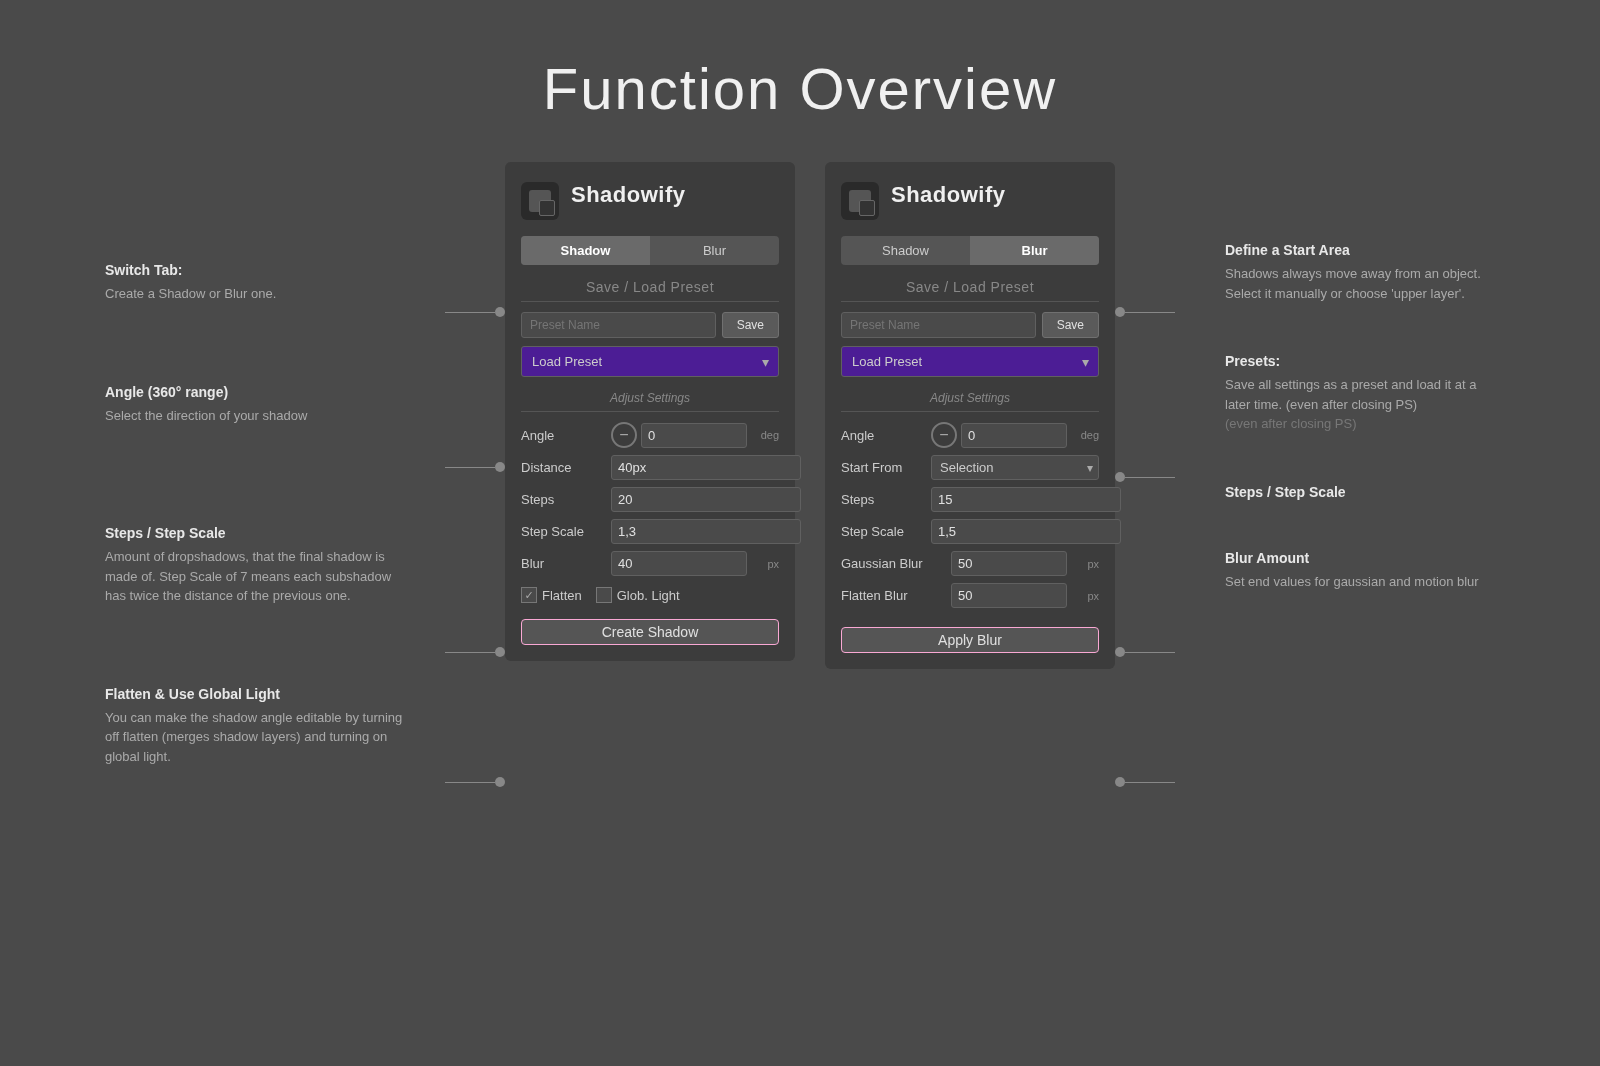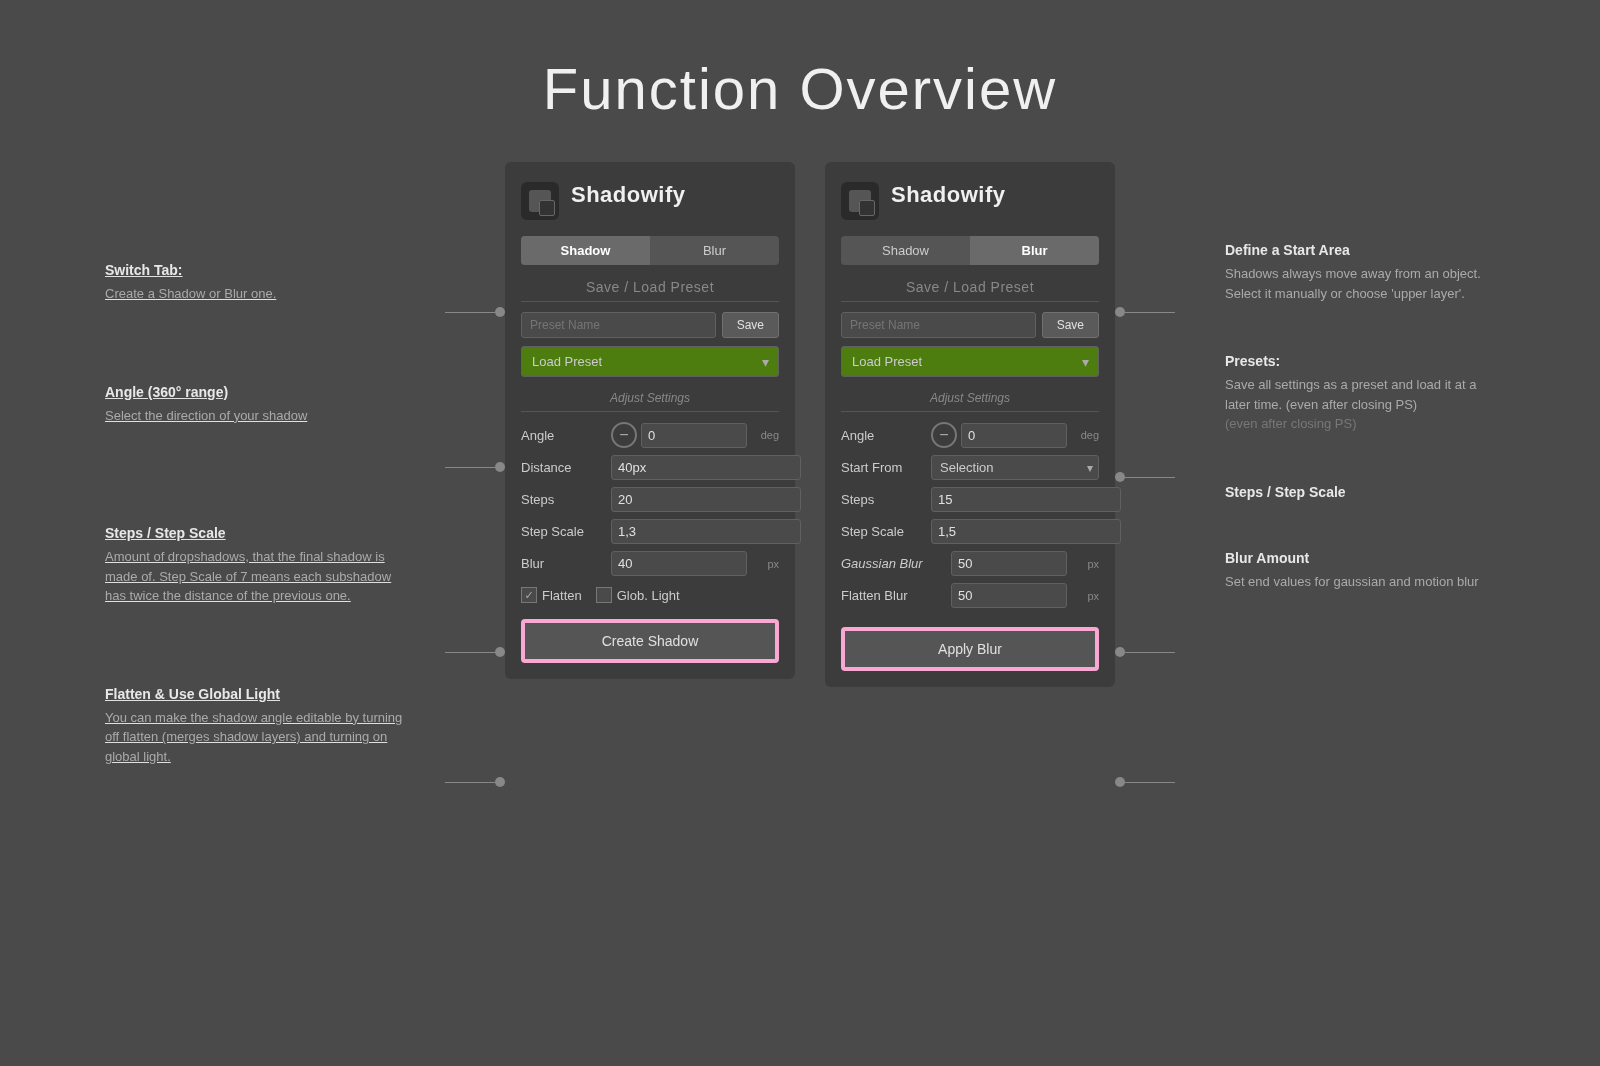--- a/index.html
+++ b/index.html
@@ -30,21 +30,20 @@
       padding: 0 40px;
       position: relative;
     }
 
     
     .left-annotations {
       width: 340px;
       padding-right: 30px;
       padding-top: 80px;
       flex-shrink: 0;
-      text-decoration: underline;
     }
 
     .annotation-block {
       margin-bottom: 48px;
       position: relative;
     }
 
     .annotation-title {
       font-weight: 700;
       font-size: 14px;
@@ -187,21 +186,21 @@
       cursor: pointer;
     }
 
     .load-preset-wrapper {
       position: relative;
       margin-bottom: 14px;
     }
 
     .load-preset-wrapper select {
       width: 100%;
-      background: #4d7c0f;
+      background: #4c1d95;
       border: 1px solid #606060;
       border-radius: 3px;
       color: #ccc;
       padding: 7px 10px;
       font-size: 13px;
       cursor: pointer;
       appearance: none;
       -webkit-appearance: none;
     }
 
@@ -334,24 +333,24 @@
       align-items: center;
       justify-content: center;
       font-size: 11px;
       color: #aaa;
     }
 
     
     .action-btn {
       width: 100%;
       background: #555;
-      border: 4px solid #f9a8d4;
+      border: 1px solid #f9a8d4;
       border-radius: 4px;
       color: #e0e0e0;
-      padding: 10px 0;
+      padding: 4px 0;
       font-size: 14px;
       cursor: pointer;
       text-align: center;
     }
 
     
     .right-annotations {
       width: 320px;
       padding-left: 50px;
       padding-top: 80px;
@@ -576,21 +575,21 @@
       
       <div class="field-row">
         <div class="field-label">Step Scale</div>
         <div class="field-control">
           <input class="field-input" value="1,5" style="">
         </div>
       </div>
 
       
       <div class="field-row">
-        <div class="field-label" style="width:110px;font-style:italic;">Gaussian Blur</div>
+        <div class="field-label" style="width:110px;">Gaussian Blur</div>
         <div class="field-control">
           <input class="field-input" value="50" style="width: 50px;">
           <span class="field-unit">px</span>
         </div>
       </div>
 
       
       <div class="field-row">
         <div class="field-label" style="width:110px;">Flatten Blur</div>
         <div class="field-control">

